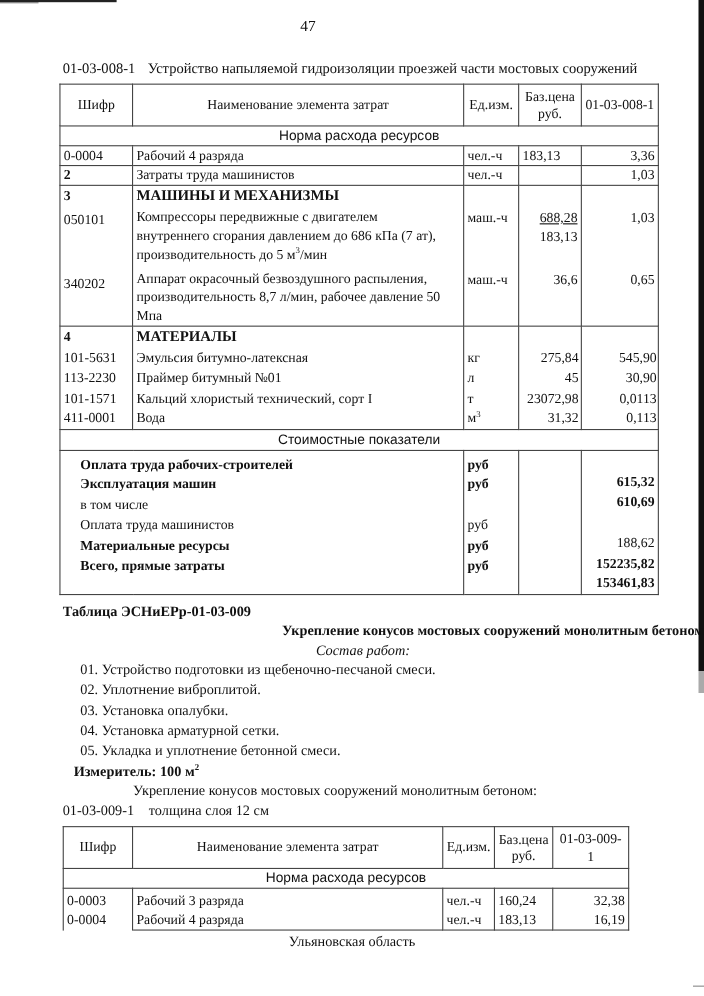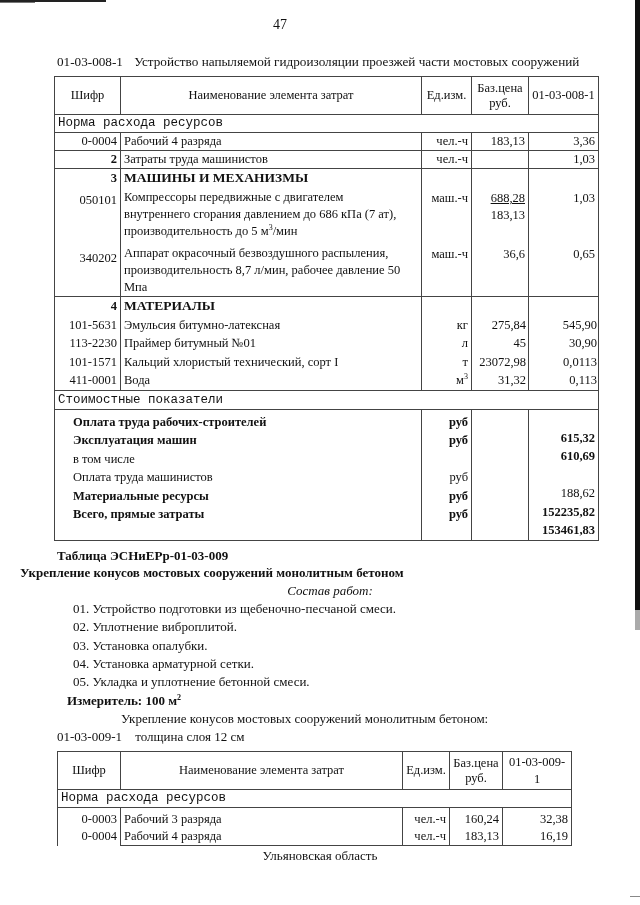--- a/index.html
+++ b/index.html
@@ -14,28 +14,28 @@
 
   .pagenum { position: absolute; top: 17px; left: 0; width: 560px; text-align: center; font-size: 14px; }
   .caption1 { position: absolute; top: 54px; left: 57px; font-size: 13.2px; white-space: nowrap; }
   .caption1 .code { margin-right: 8px; }
 
   table.t { position: absolute; left: 54px; border-collapse: collapse; table-layout: fixed; }
   table.t td { border: 1px solid #444; padding: 0 3px; vertical-align: top; line-height: 17px; font-size: 12.5px; }
   table.t td.nob { border-top: none; border-bottom: none; }
   .hdr td { vertical-align: middle !important; text-align: center; font-size: 13px; }
   .hdr .price { line-height: 15px; font-size: 12.5px; }
-  .norm td { font-family: Liberation Mono, monospace; font-size: 9.5px; text-align: left; padding-right: 6px; line-height: 14px; }
-  .c { text-align: right; }
+  .norm td { font-family: Liberation Sans, sans-serif; font-size: 9.5px; text-align: center; padding-right: 6px; line-height: 14px; }
+  .c { text-align: left; }
   .r { text-align: right; }
   .b { font-weight: bold; }
   .u { text-decoration: underline; }
   sup { font-size: 8px; line-height: 0; }
   .tbltitle { position: absolute; top: 548px; left: 57px; font-weight: bold; font-size: 13px; }
-  .sub1 { position: absolute; top: 565px; left: 0; width: 640px; text-align: left; font-weight: bold; font-size: 13px; padding-left: 20px; box-sizing: border-box; }
+  .sub1 { position: absolute; top: 565px; left: 0; width: 640px; text-align: right; font-weight: bold; font-size: 13px; padding-left: 20px; box-sizing: border-box; }
   .sub2 { position: absolute; top: 583px; left: 0; width: 640px; text-align: center; font-style: italic; font-size: 13px; padding-left: 20px; box-sizing: border-box; }
   .work { position: absolute; left: 73px; font-size: 13px; }
   .meter { position: absolute; top: 693px; left: 67px; font-weight: bold; font-size: 13px; }
   .desc { position: absolute; top: 711px; left: 73px; font-size: 13px; margin-left: 48px; }
   .caption2 { position: absolute; top: 729px; left: 57px; font-size: 13px; }
   .caption2 .code { margin-right: 10px; }
   .footer { position: absolute; top: 848px; left: 0; width: 640px; text-align: center; font-size: 13px; padding-left: 0; box-sizing: border-box; }
   .bottomline { position: absolute; right: 0; bottom: 8px; width: 10px; height: 1px; background: #888; }
 </style>
 </head>

